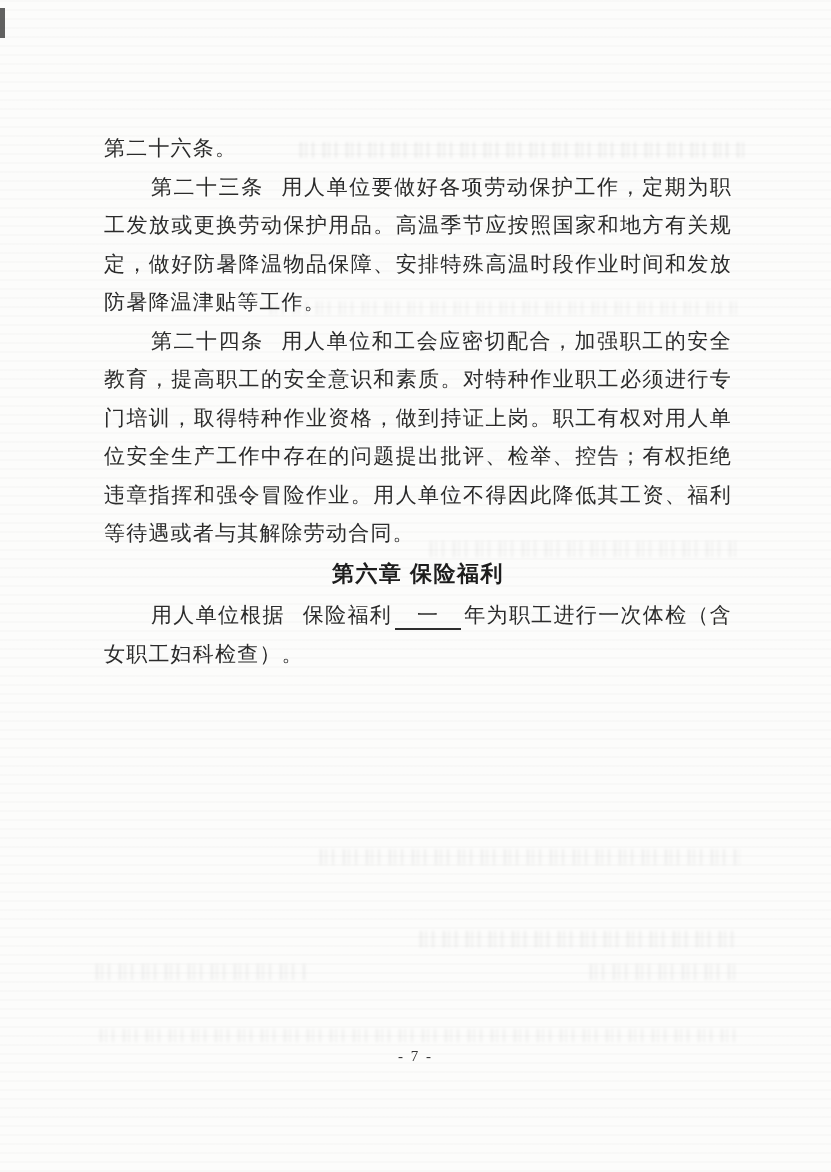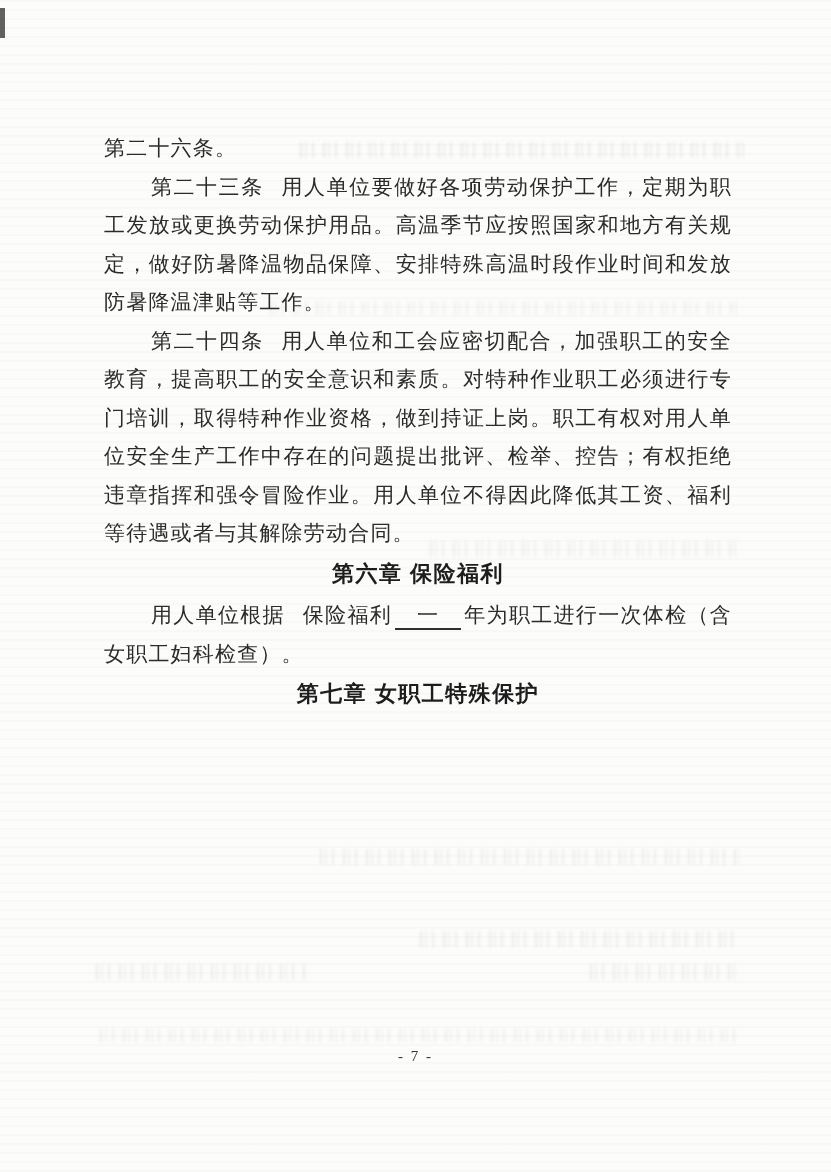--- a/index.html
+++ b/index.html
@@ -140,20 +140,19 @@
     </p>
 
 
     <h2 class="chapter">第六章 保险福利</h2>
 
 
     <p>
       <span class="art-num">用人单位根据</span><span>保险福利</span><span class="blank-line"><span>一</span></span><span>年为职工进行一次体检（含女职工妇科检查）。</span>
     </p>
 
-    <h2 class="chapter">第七章 女职工特殊保护</h2>
 
 
   </div>
 
   <div class="page-number">- 7 -</div>
 
 </div>
 
 </body></html>

